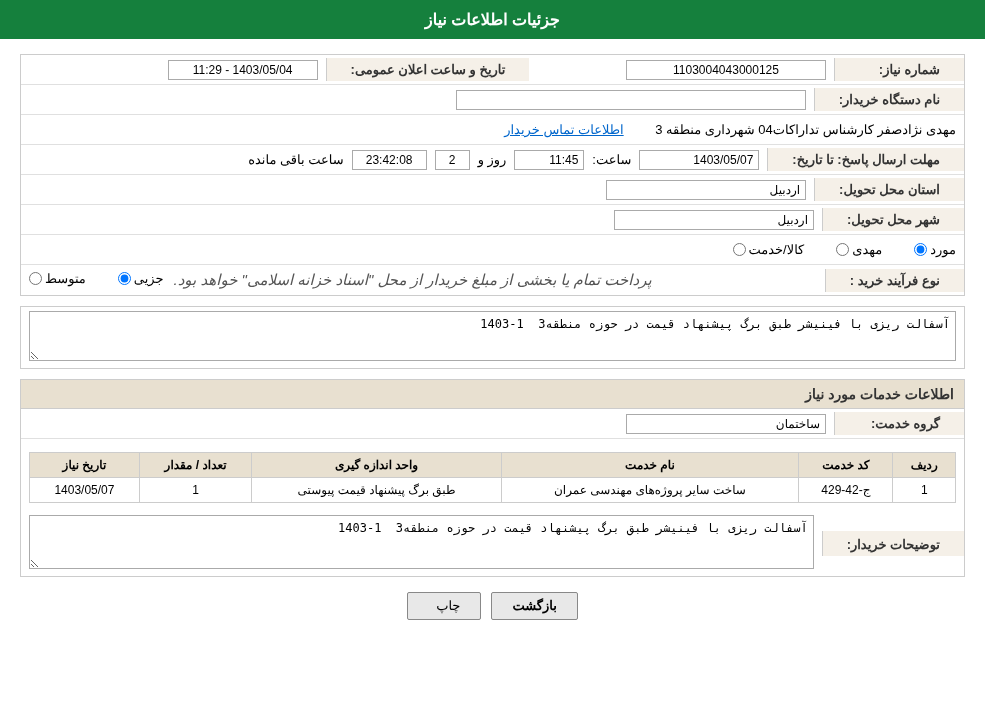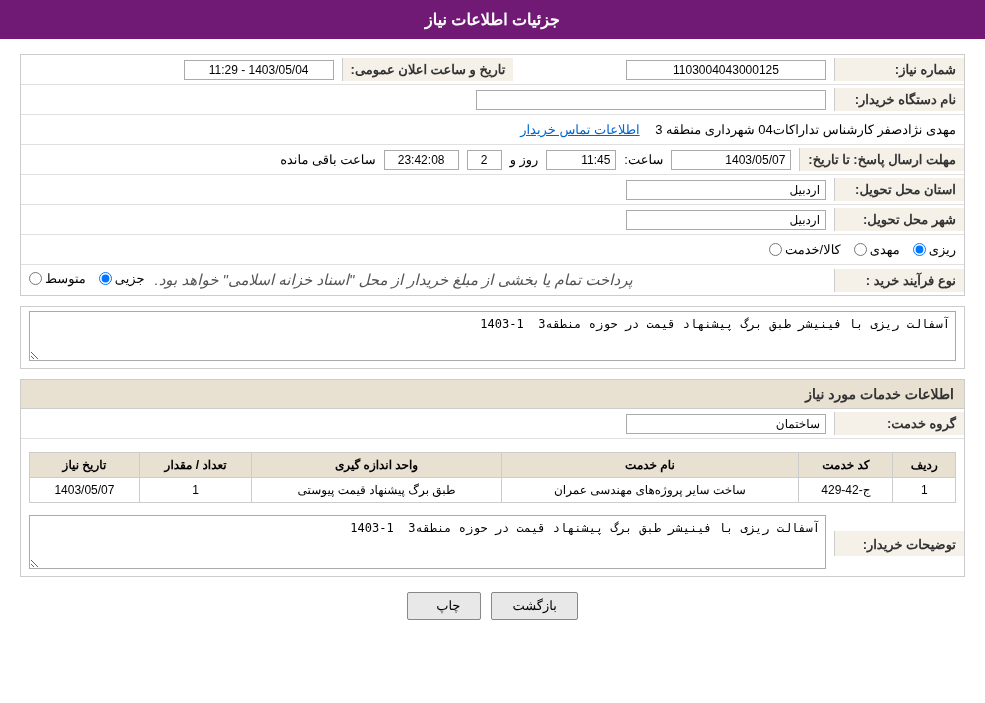--- a/index.html
+++ b/index.html
@@ -9,21 +9,21 @@
       direction: rtl;
       font-size: 13px;
     }
     .page-container {
       width: 985px;
       min-height: 703px;
       background: #fff;
       margin: 0 auto;
     }
     .header-bar {
-      background: #701a75;
+      background: #15803d;
       color: #fff;
       text-align: center;
       padding: 10px 0;
       font-size: 16px;
       font-weight: bold;
     }
     .main-content {
       padding: 15px 20px;
     }
     .info-section {
@@ -35,21 +35,21 @@
       display: flex;
       align-items: center;
       border-bottom: 1px solid #e0e0e0;
       min-height: 30px;
     }
     .row:last-child {
       border-bottom: none;
     }
     .label-cell {
       background: #f5f0e8;
-      padding: 4px 8px;
+      padding: 4px 24px;
       min-width: 130px;
       text-align: right;
       font-weight: bold;
       color: #333;
       border-left: 1px solid #ccc;
       white-space: nowrap;
     }
     .value-cell {
       padding: 4px 8px;
       flex: 1;
@@ -97,21 +97,21 @@
       font-size: 12px;
     }
     .link-style {
       color: #0066cc;
       text-decoration: underline;
       cursor: pointer;
       margin-left: 43px;
     }
     .radio-group {
       display: flex;
-      gap: 13px;
+      gap: 32px;
       flex-direction: row-reverse;
       align-items: center;
       justify-content: flex-end;
     }
     .radio-item {
       display: flex;
       align-items: center;
       gap: 3px;
     }
     .section-title {
@@ -171,20 +171,21 @@
       border-radius: 2px;
     }
     .btn-print {
       background: #e8e8e8;
       border-color: #888;
       padding-left: 28px;
     }
     .btn-back {
       background: #e8e8e8;
       border-color: #888;
+      font-weight: bold;
     }
     .italic-note {
       color: #555;
       font-style: italic;
       font-size: 15px;
     }
   </style>
 </head>
 <body>
 
@@ -211,21 +212,21 @@
 
       <div class="row">
         <div class="label-cell">نام دستگاه خریدار:</div>
         <div class="value-cell">
           <input type="text" class="input-field" style="max-width: 350px; text-align: right;">
         </div>
       </div>
 
       <div class="row">
         <div class="value-cell">
-          <span style="margin-left:12px;">مهدی نژادصفر کارشناس تداراکات04 شهرداری منطقه 3</span>
+          <span style="margin-left:28px;">مهدی نژادصفر کارشناس تداراکات04 شهرداری منطقه 3</span>
           <span class="link-style">اطلاعات تماس خریدار</span>
         </div>
       </div>
 
       <div class="row">
         <div class="label-cell">مهلت ارسال پاسخ: تا تاریخ:</div>
         <div class="value-cell">
           <div class="date-time-row">
             <input type="text" class="date-field" value="1403/05/07" style="">
             <span>ساعت:</span>
@@ -257,21 +258,21 @@
           <div class="radio-group">
             <div class="radio-item">
               <span>کالا/خدمت</span>
               <input type="radio" name="tabaqe" style="">
             </div>
             <div class="radio-item">
               <span>مهدی</span>
               <input type="radio" name="tabaqe" style="">
             </div>
             <div class="radio-item">
-              <span>ریزی</span>
+              <span>مورد</span>
               <input type="radio" name="tabaqe" checked="" style="">
             </div>
           </div>
         </div>
       </div>
 
       <div class="row">
         <div class="label-cell">نوع فرآیند خرید :</div>
         <div class="value-cell">
           <div style="display:flex; flex-direction: row-reverse; align-items:flex-start; gap:10px; flex-wrap: wrap;">

